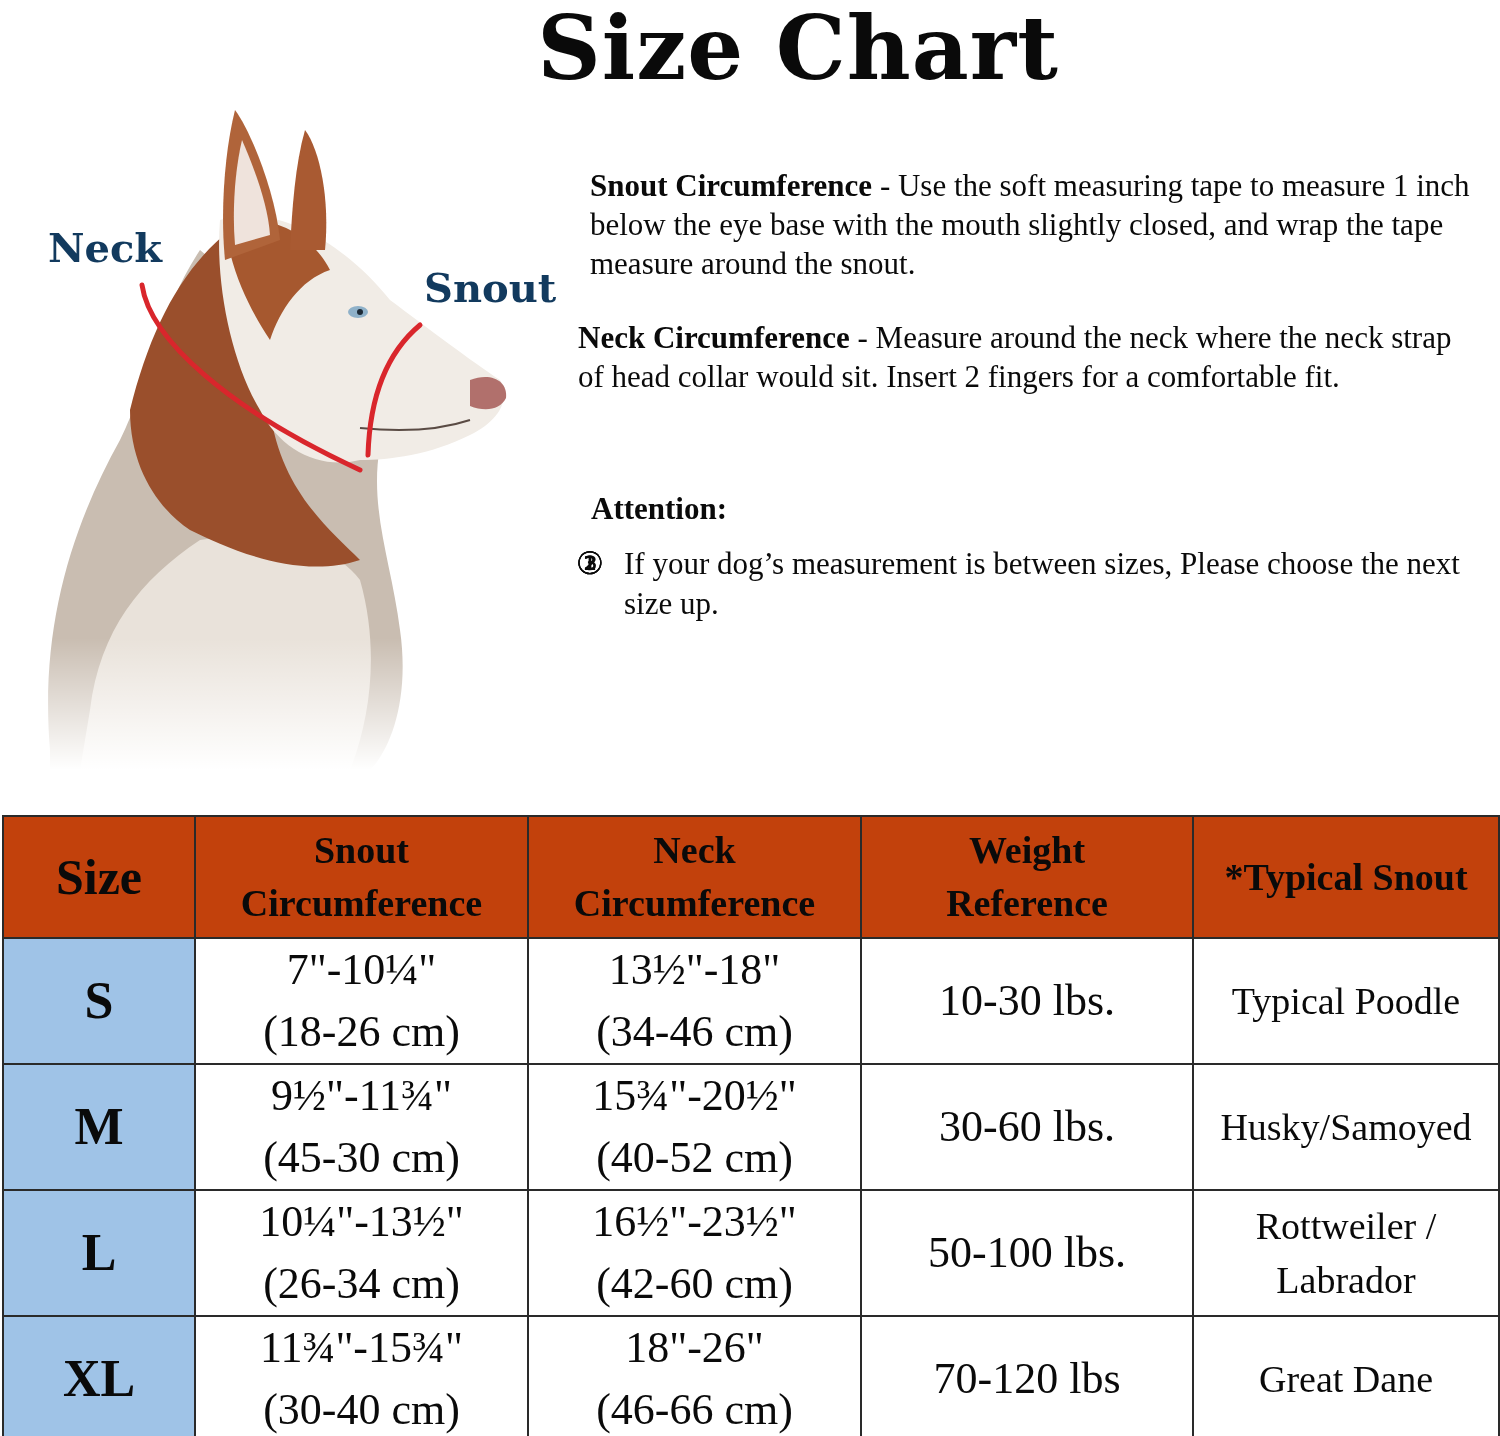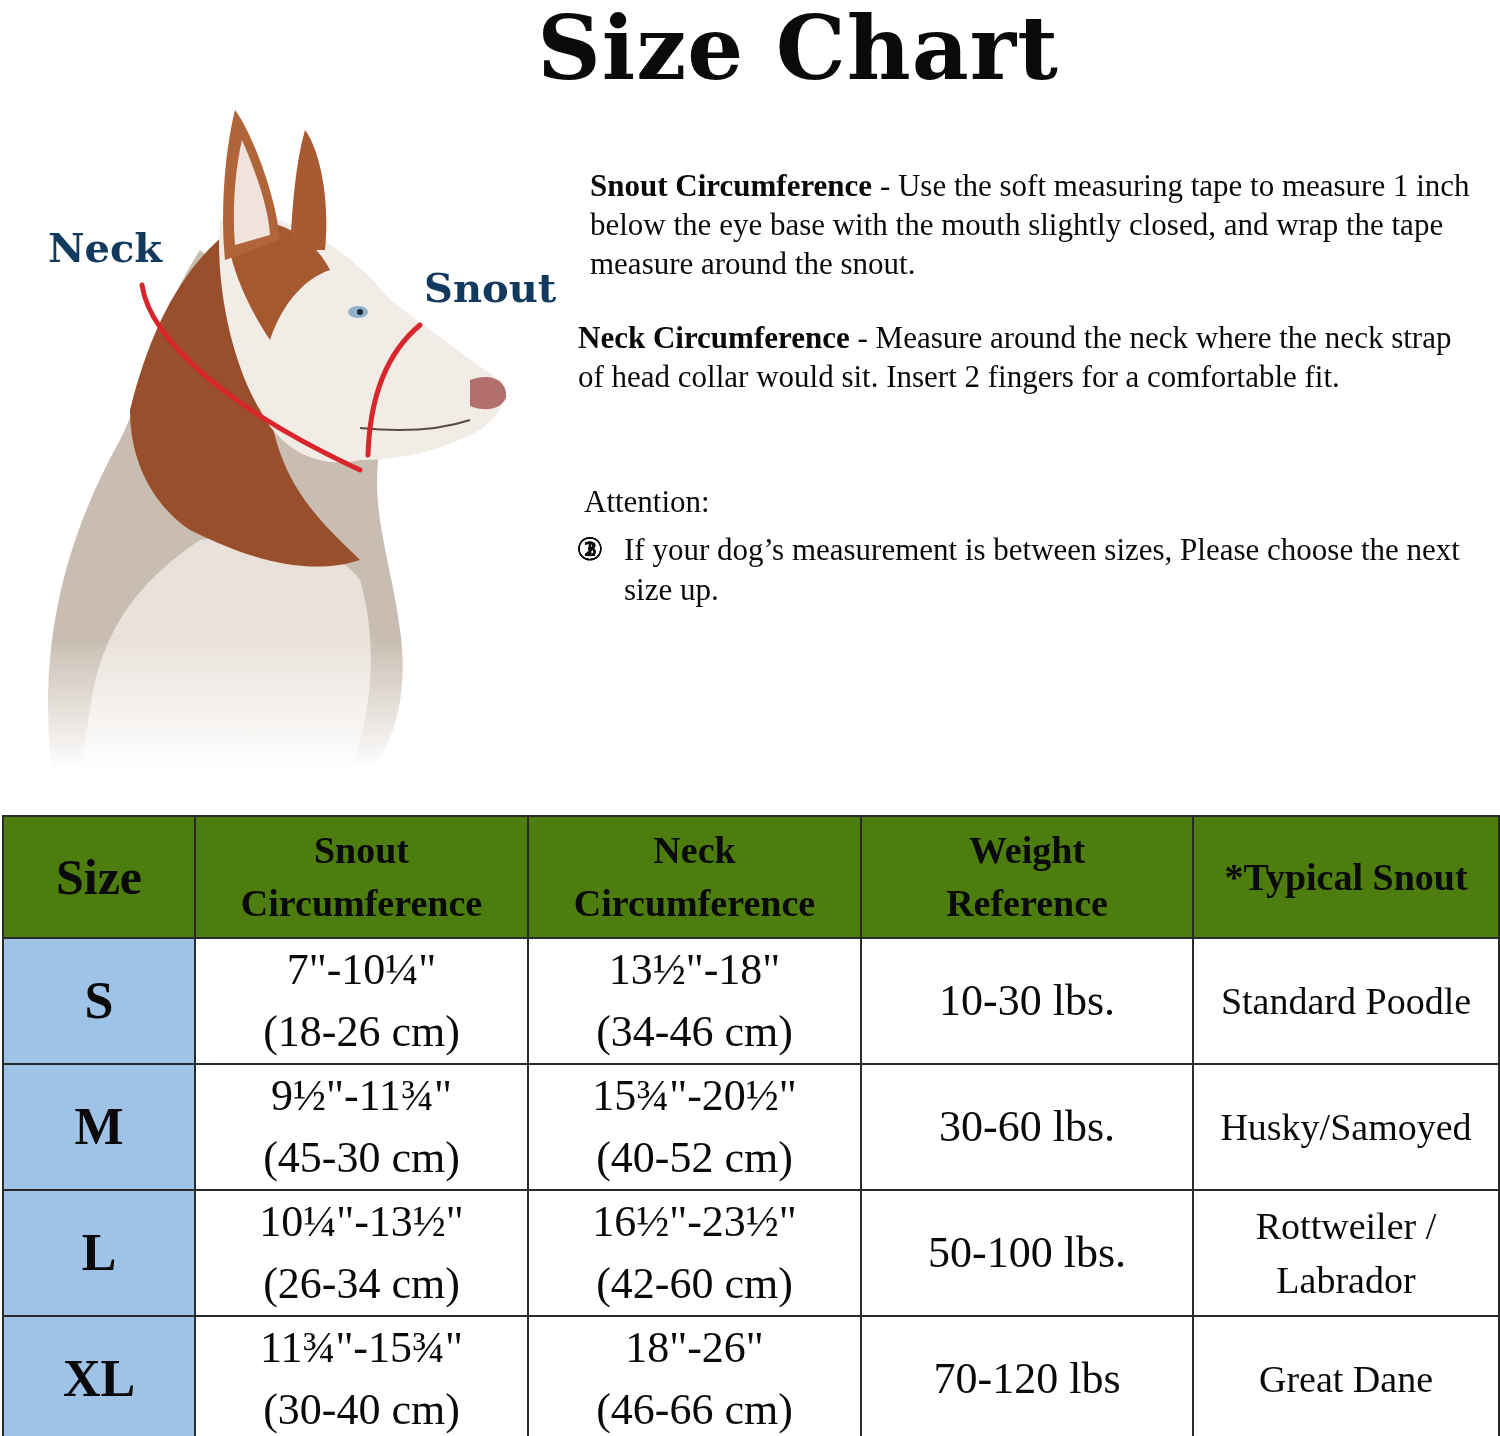--- a/index.html
+++ b/index.html
@@ -11,27 +11,27 @@
   .dog-figure svg { position: absolute; left: 0; top: 0; }
   .label-neck { position: absolute; left: 48px; top: 224px; font-family: "DejaVu Serif", serif; font-weight: bold; font-size: 40px; color: #123a5e; }
   .label-snout { position: absolute; left: 424px; top: 264px; font-family: "DejaVu Serif", serif; font-weight: bold; font-size: 40px; color: #123a5e; }
 
   .instructions { position: absolute; left: 574px; top: 166px; width: 926px; font-size: 31px; line-height: 39px; }
   .instr-block { margin: 0; }
   .instr-block b { font-weight: bold; }
   .instr-neck { position: absolute; left: 4px; top: 152px; width: 900px; }
   .instr-snout { position: absolute; left: 16px; top: 0; width: 900px; }
   .attention { position: absolute; left: 2px; top: 308px; width: 924px; }
-  .attention-title { font-weight: normal; margin: 8px; line-height: 40px; }
+  .attention-title { font-weight: bold; margin: 15px; line-height: 40px; }
   .att-item { position: relative; padding-left: 48px; margin: 0; line-height: 40px; }
   .att-num { position: absolute; left: 0; top: 0; }
 
   .size-table { position: absolute; left: 2px; top: 815px; width: 1496px; border-collapse: collapse; table-layout: fixed; }
   .size-table th, .size-table td { border: 2px solid #2a2a2a; text-align: center; vertical-align: middle; padding: 0; }
-  .size-table th { background: #4d7c0f; font-weight: bold; font-size: 38px; line-height: 53px; height: 120px; }
+  .size-table th { background: #c2410c; font-weight: bold; font-size: 38px; line-height: 53px; height: 120px; }
   .size-table th.size-head { font-size: 50px; }
   .size-table td { height: 121px; font-size: 44px; line-height: 62px; background: #ffffff; }
   .size-table td.size-cell { background: #9fc3e7; font-weight: bold; font-size: 52px; }
   .size-table td.breed-cell { font-size: 38px; line-height: 54px; }
   .size-table td.weight-cell { font-size: 44px; }
   .cell-line { display: block; }
 </style>
 </head>
 <body>
 
@@ -123,21 +123,21 @@
       <td>
           <span class="cell-line">7"-10¼"</span>
           <span class="cell-line">(18-26 cm)</span>
         </td>
       <td>
           <span class="cell-line">13½"-18"</span>
           <span class="cell-line">(34-46 cm)</span>
         </td>
       <td class="weight-cell">10-30 lbs.</td>
       <td class="breed-cell">
-          <span class="cell-line">Standard Poodle</span>
+          <span class="cell-line">Typical Poodle</span>
           <span class="cell-line"></span>
         </td>
     </tr>
     <tr>
       <td class="size-cell">M</td>
       <td>
           <span class="cell-line">9½"-11¾"</span>
           <span class="cell-line">(45-30 cm)</span>
         </td>
       <td>

